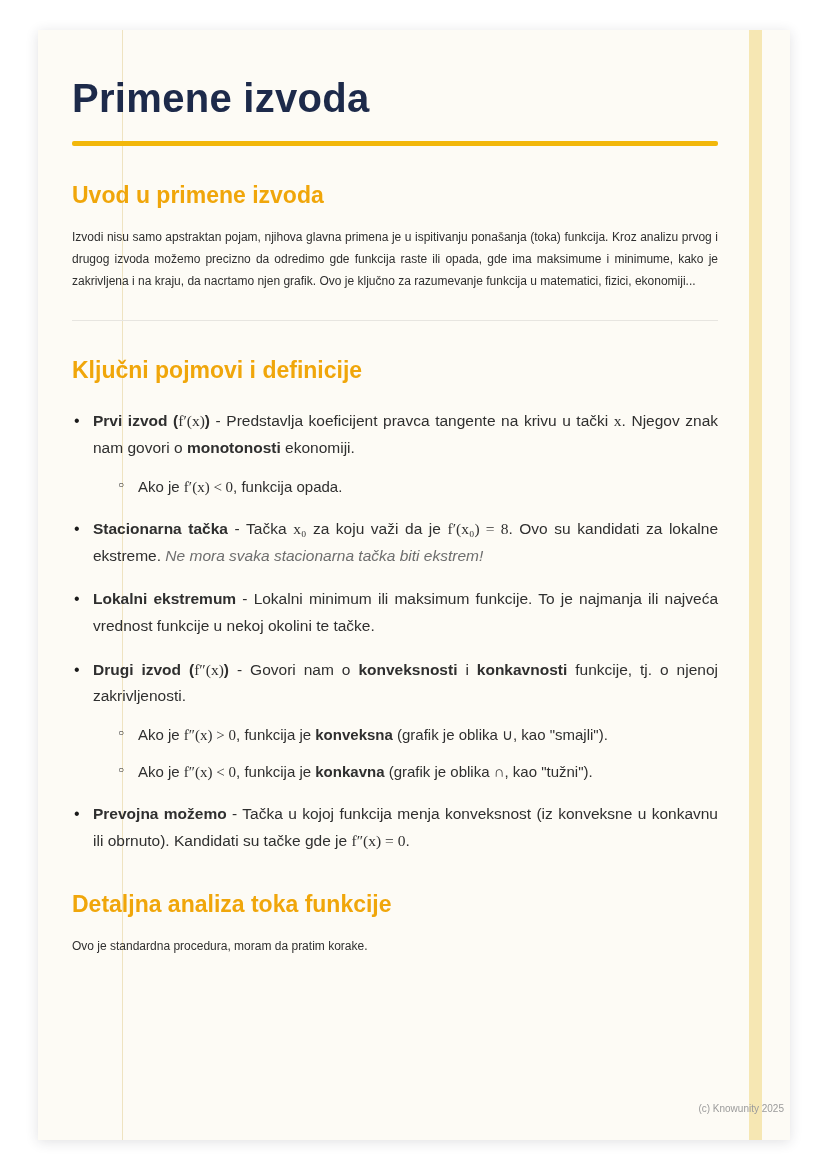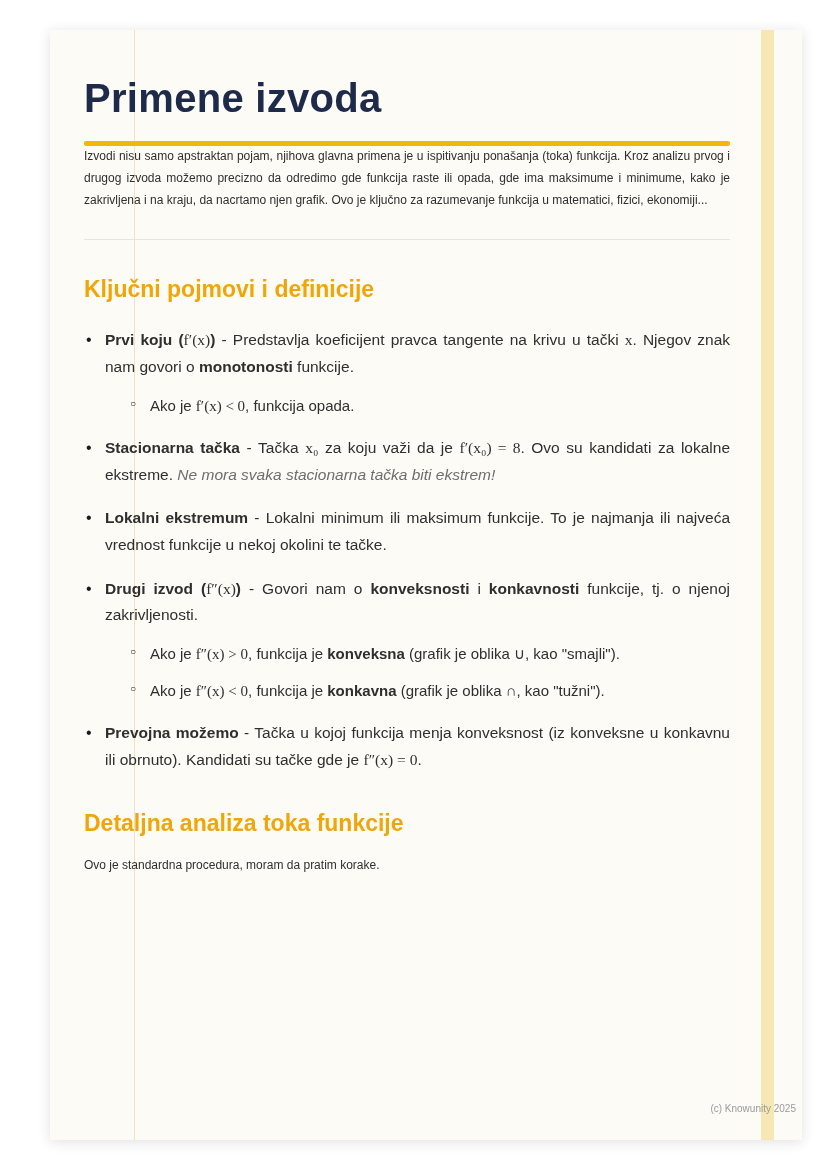--- a/index.html
+++ b/index.html
@@ -1,19 +1,19 @@
 <!DOCTYPE html>
 <html style="--title-text: #1D2A4A; --heading: #F0A60A; --accent-rule: #F2B70A; --band: #F6E7B3; --body-text: #2F2F2F;"><head>
 <meta charset="utf-8">
 <style>
   *{margin:0;padding:0;box-sizing:border-box;}
   html,body{width:828px;height:1171px;}
   body{background:#ffffff;font-family:"Liberation Sans","DejaVu Sans",sans-serif;position:relative;overflow:hidden;}
 
-  .page{position:absolute;left:50px;top:30px;width:752px;height:1110px;
+  .page{position:absolute;left:38px;top:30px;width:752px;height:1110px;
         background:#FDFBF5;box-shadow:0 2px 12px rgba(40,40,60,0.14);}
   .margin-line{position:absolute;left:84px;top:0;bottom:0;width:1px;background:rgba(226,204,140,0.5);}
   .edge-band{position:absolute;right:28px;top:0;bottom:0;width:13px;background:var(--band,#F6E7B3);}
 
   .content{position:relative;padding:46px 72px 0 34px;}
   h1{font-size:40px;font-weight:bold;color:var(--title-text,#1D2A4A);letter-spacing:0.3px;}
   .rule{height:5px;background:var(--accent-rule,#F2B70A);margin-top:20px;border-radius:2px;}
 
   .section-heading{font-size:23px;font-weight:bold;color:var(--heading,#F0A60A);
         margin-top:36px;margin-bottom:18px;}
@@ -40,27 +40,28 @@
 
 <div class="page">
   <div class="margin-line"></div>
   <div class="edge-band"></div>
 
   <div class="content">
     <h1>Primene izvoda</h1>
     <div class="rule"></div>
     <div>
         <section class="section">
+          <h2 class="section-heading">Uvod u primene izvoda</h2>
           <p class="body-paragraph"><span class="run">Izvodi nisu samo apstraktan pojam, njihova glavna primena je u ispitivanju ponašanja (toka) funkcija. Kroz analizu prvog i drugog izvoda možemo precizno da odredimo gde funkcija raste ili opada, gde ima maksimume i minimume, kako je zakrivljena i na kraju, da nacrtamo njen grafik. Ovo je ključno za razumevanje funkcija u matematici, fizici, ekonomiji...</span></p>
           <div class="divider"></div>
         </section>
         <section class="section">
           <h2 class="section-heading">Ključni pojmovi i definicije</h2>
           <ul class="main-list">
-            <li class="item"><span class="run-b">Prvi koju (</span><span class="run-m">f′(x)</span><span class="run-b">)</span><span class="run"> - Predstavlja koeficijent pravca tangente na krivu u tački </span><span class="run-m">x</span><span class="run">. Njegov znak nam govori o </span><span class="run-b">monotonosti</span><span class="run"> funkcije.</span><ul class="sub-list">
+            <li class="item"><span class="run-b">Prvi izvod (</span><span class="run-m">f′(x)</span><span class="run-b">)</span><span class="run"> - Predstavlja koeficijent pravca tangente na krivu u tački </span><span class="run-m">x</span><span class="run">. Njegov znak nam govori o </span><span class="run-b">monotonosti</span><span class="run"> ekonomiji.</span><ul class="sub-list">
                 <li class="sub-item"><span class="run">Ako je </span><span class="run-m">f′(x) &lt; 0</span><span class="run">, funkcija opada.</span></li>
               </ul></li>
             <li class="item"><span class="run-b">Stacionarna tačka</span><span class="run"> - Tačka </span><span class="run-m">x₀</span><span class="run"> za koju važi da je </span><span class="run-m">f′(x₀) = 8</span><span class="run">. Ovo su kandidati za lokalne ekstreme. </span><span class="run-i">Ne mora svaka stacionarna tačka biti ekstrem!</span></li>
             <li class="item"><span class="run-b">Lokalni ekstremum</span><span class="run"> - Lokalni minimum ili maksimum funkcije. To je najmanja ili najveća vrednost funkcije u nekoj okolini te tačke.</span></li>
             <li class="item"><span class="run-b">Drugi izvod (</span><span class="run-m">f″(x)</span><span class="run-b">)</span><span class="run"> - Govori nam o </span><span class="run-b">konveksnosti</span><span class="run"> i </span><span class="run-b">konkavnosti</span><span class="run"> funkcije, tj. o njenoj zakrivljenosti.</span><ul class="sub-list">
                 <li class="sub-item"><span class="run">Ako je </span><span class="run-m">f″(x) &gt; 0</span><span class="run">, funkcija je </span><span class="run-b">konveksna</span><span class="run"> (grafik je oblika ∪, kao "smajli").</span></li>
                 <li class="sub-item"><span class="run">Ako je </span><span class="run-m">f″(x) &lt; 0</span><span class="run">, funkcija je </span><span class="run-b">konkavna</span><span class="run"> (grafik je oblika ∩, kao "tužni").</span></li>
               </ul></li>
             <li class="item"><span class="run-b">Prevojna možemo</span><span class="run"> - Tačka u kojoj funkcija menja konveksnost (iz konveksne u konkavnu ili obrnuto). Kandidati su tačke gde je </span><span class="run-m">f″(x) = 0</span><span class="run">.</span></li>
           </ul>

